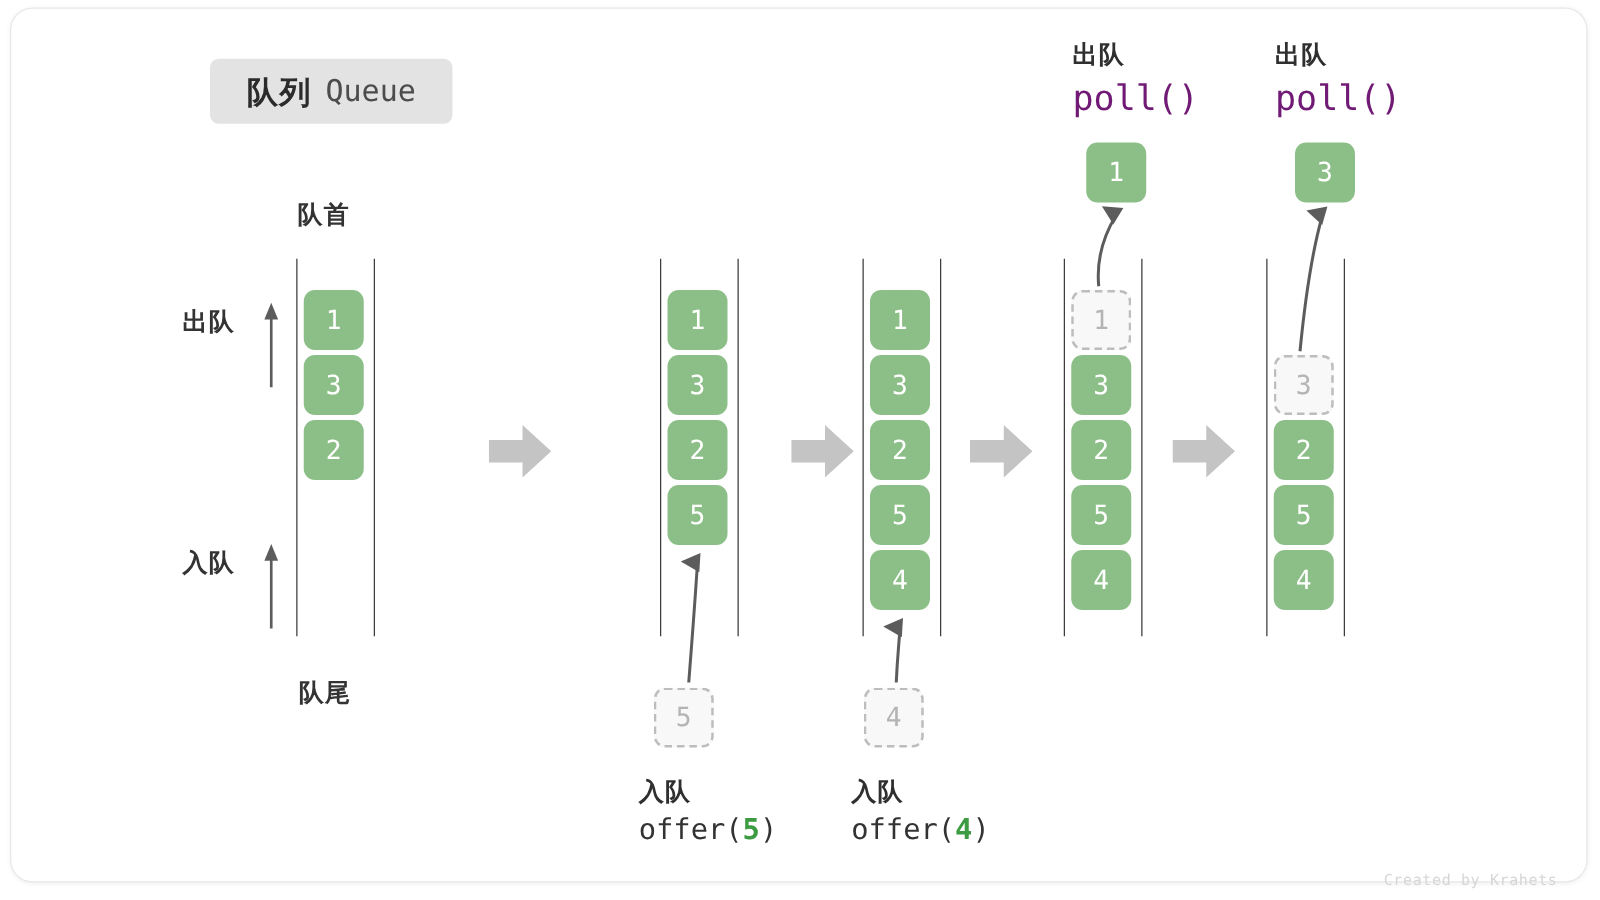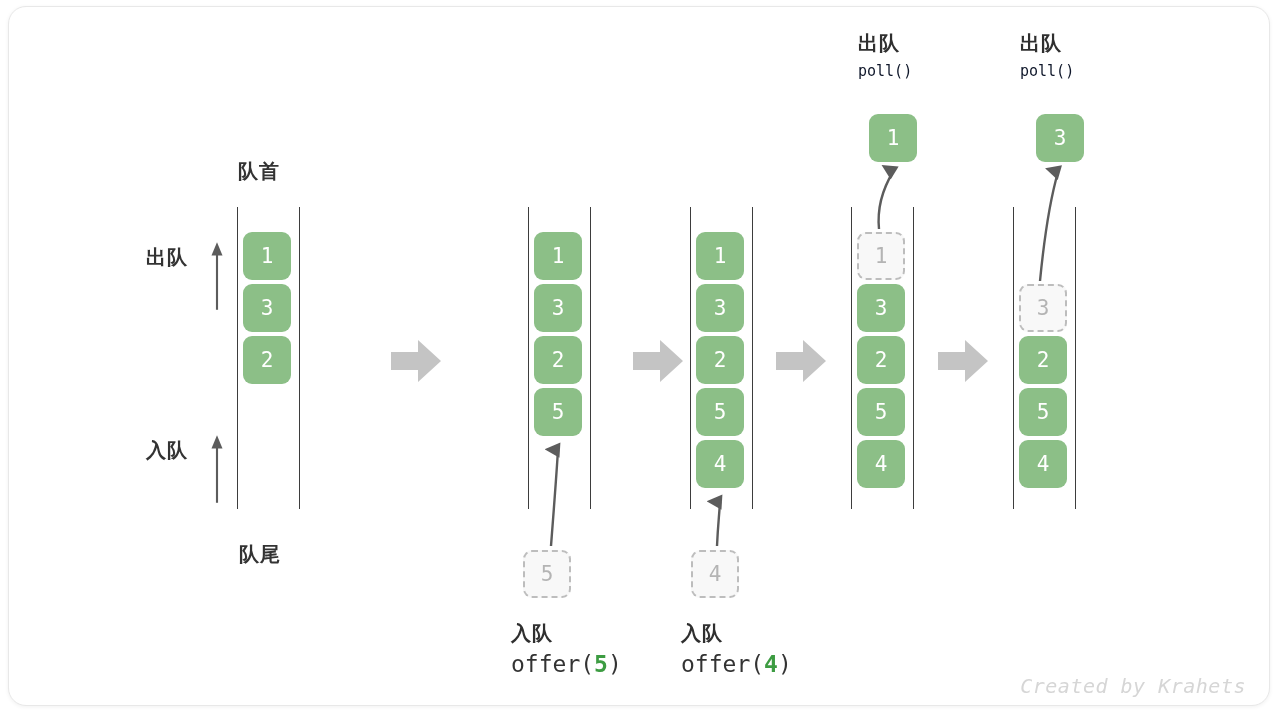--- a/index.html
+++ b/index.html
@@ -151,50 +151,53 @@
     display: block;
     font-size: 20px;
     font-weight: bold;
     color: #2f2f2f;
     letter-spacing: 1px;
     margin-bottom: 5px;
   }
   .poll-caption .op-code {
     display: block;
     font-family: "DejaVu Sans Mono", "Liberation Mono", monospace;
-    font-size: 15px;
-    color: #0f172a;
+    font-size: 28px;
+    color: #701a75;
   }
 
   
   .arrow-layer {
     position: absolute;
     left: 0; top: 0;
     width: 1280px; height: 720px;
     pointer-events: none;
   }
 
   
   .footer-credit {
     position: absolute;
     right: 34px;
-    bottom: 22px;
-    font-family: "DejaVu Sans Mono", "Liberation Mono", monospace;
-    font-size: 20px;
+    bottom: 9px;
+    font-family: "DejaVu Sans Mono", "Liberation Mono", monospace;
+    font-size: 12px;
     color: #d6d6d6;
     letter-spacing: 0.5px;
-    font-style: italic;
   }
 </style>
 </head>
 <body>
 
 <div id="canvas">
   <div class="card-frame"></div>
 
+  <div class="title-badge">
+    <span class="title-cn">队列</span>
+    <span class="title-en">Queue</span>
+  </div>
 
   <div class="cn-label head-label">队首</div>
   <div class="cn-label tail-label">队尾</div>
 
   <div class="side-label dequeue-side">出队</div>
   <svg class="up-arrow" style="left:209px; top:236px;" width="18" height="80" viewBox="0 0 18 80">
     <line x1="9" y1="78" x2="9" y2="14" stroke="#5c5c5c" stroke-width="2.4"></line>
     <polygon points="9,2 2.8,17 15.2,17" fill="#5c5c5c"></polygon>
   </svg>
 

